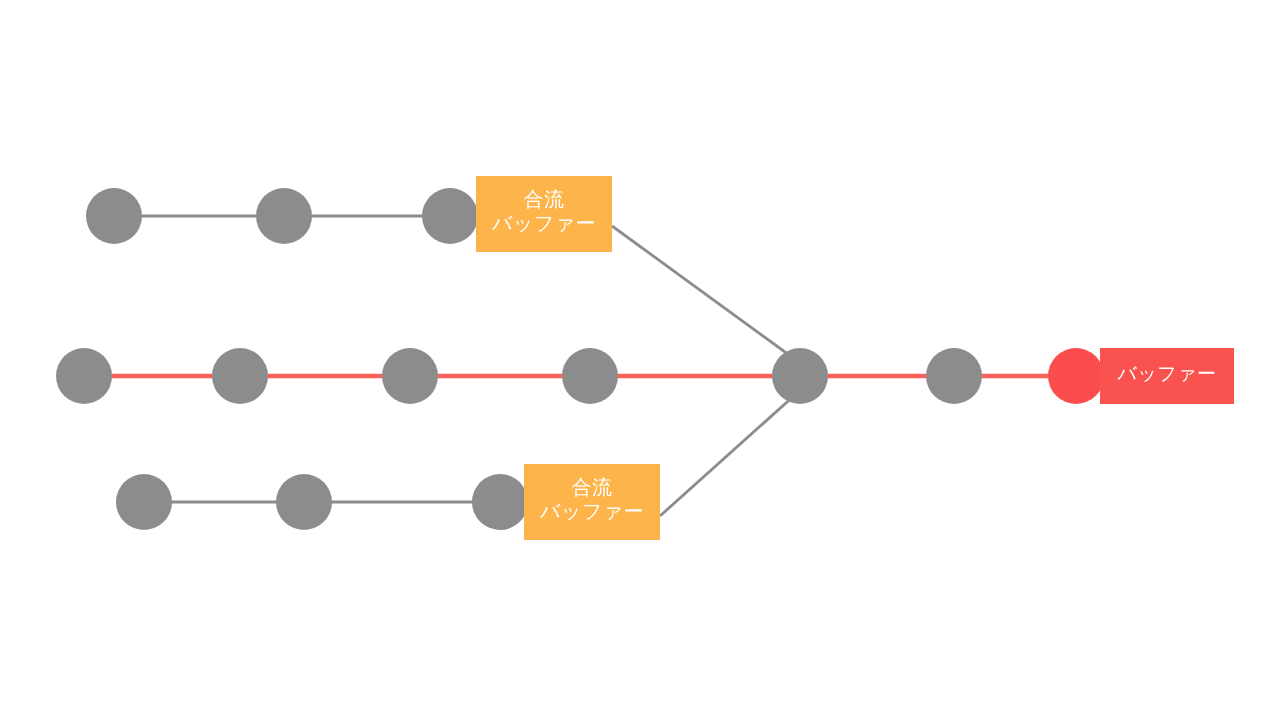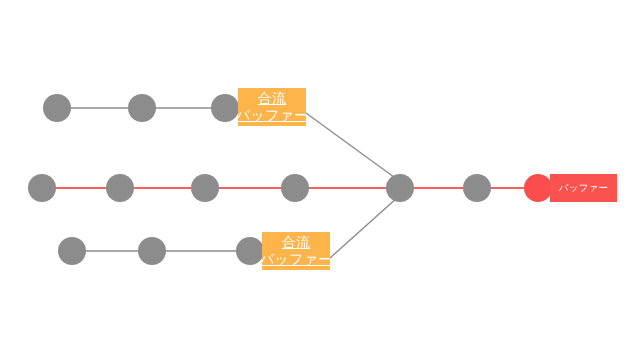--- a/index.html
+++ b/index.html
@@ -39,22 +39,21 @@
     justify-content: center;
     color: #ffffff;
     line-height: 1.18;
     letter-spacing: 0.2px;
     white-space: nowrap;
     overflow: hidden;
   }
   .buffer-box .line1 { display: block; }
   .buffer-box .line2 { display: block; }
   .feeding-buffer {
-    font-size: 14px;
-    text-decoration: underline;
+    font-size: 10px;
   }
   .project-buffer {
     font-size: 9.5px;
     flex-direction: row;
   }
 </style>
 </head>
 <body>
 
 <div id="canvas">

